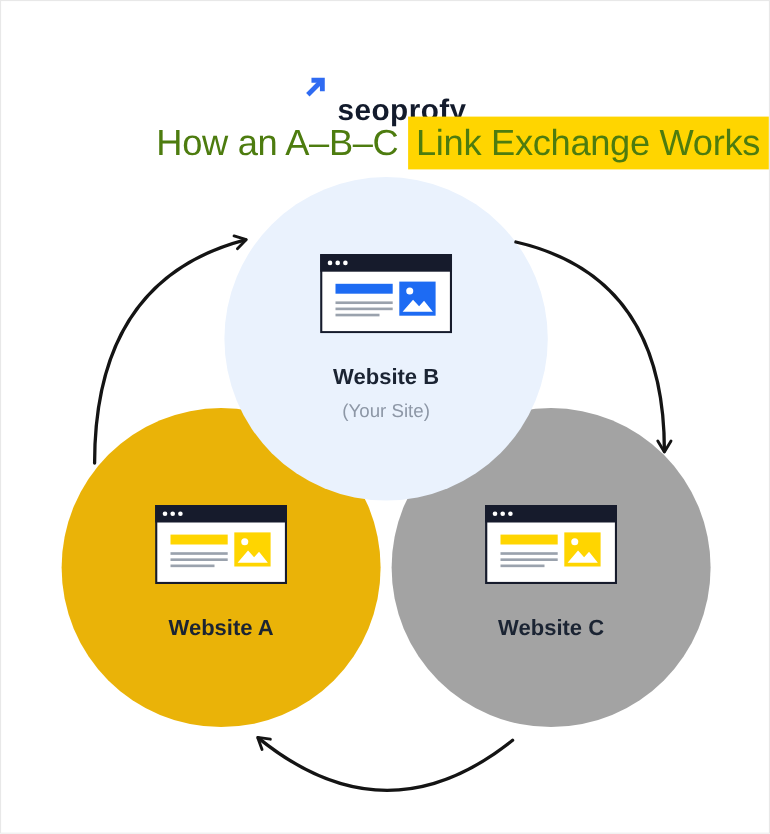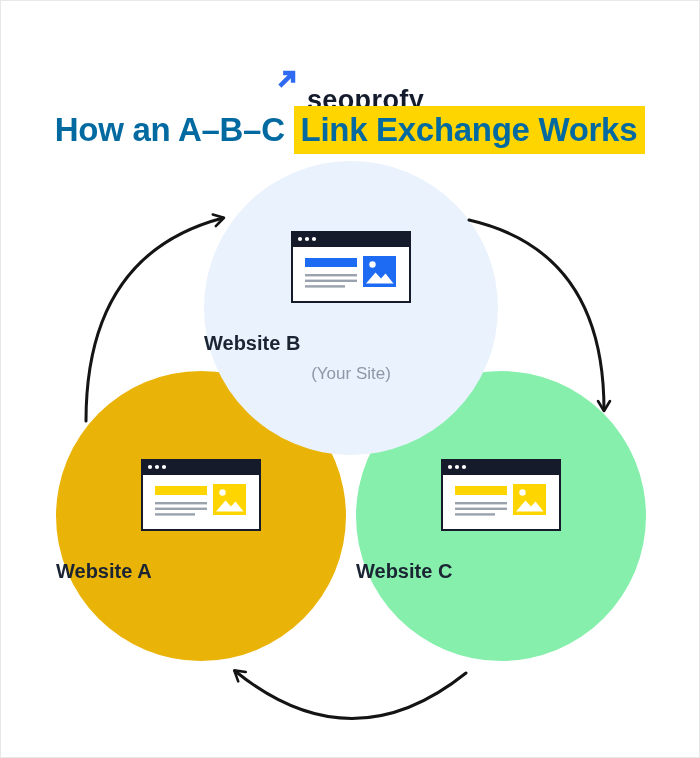--- a/index.html
+++ b/index.html
@@ -31,48 +31,49 @@
     color: #131b2c;
     letter-spacing: 0.4px;
     margin-top: 44px;
   }
 
   
   .title {
     position: absolute;
     top: 84px; left: 0;
     width: 100%;
-    text-align: center;
+    text-align: right;
     font-size: 33px;
-    font-weight: 700;
-    color: #0369a1;
+    font-weight: 400;
+    color: #4d7c0f;
     letter-spacing: -0.3px;
     white-space: nowrap;
     line-height: 46px;
   }
   .title .hl {
     background: #ffd500;
     padding: 5px 8px 6px 7px;
   }
 
   
   .circle { position: absolute; border-radius: 50%; }
   .circle-b { left: 203px; top: 160px; width: 294px; height: 294px; background: #eaf2fd; z-index: 2; }
   .circle-a { left: 55px;  top: 370px; width: 290px; height: 290px; background: #eab308; z-index: 1; }
-  .circle-c { left: 355px; top: 370px; width: 290px; height: 290px; background: #86efac; z-index: 1; }
+  .circle-c { left: 355px; top: 370px; width: 290px; height: 290px; background: #a3a3a3; z-index: 1; }
 
   .win { position: absolute; left: 50%; transform: translateX(-50%); }
   .circle-b .win { top: 70px; }
   .circle-a .win, .circle-c .win { top: 88px; }
   .win-blue   { --acc: #1d6bf3; }
   .win-yellow { --acc: #ffd500; }
 
   .node-label {
     position: absolute; left: 0;
     width: 100%;
+    text-align: center;
     font-size: 20px;
     font-weight: 700;
     color: #1b2433;
   }
   .circle-b .node-label { top: 171px; }
   .circle-a .node-label, .circle-c .node-label { top: 189px; }
   .node-sublabel {
     position: absolute; left: 0; top: 203px;
     width: 100%;
     text-align: center;

